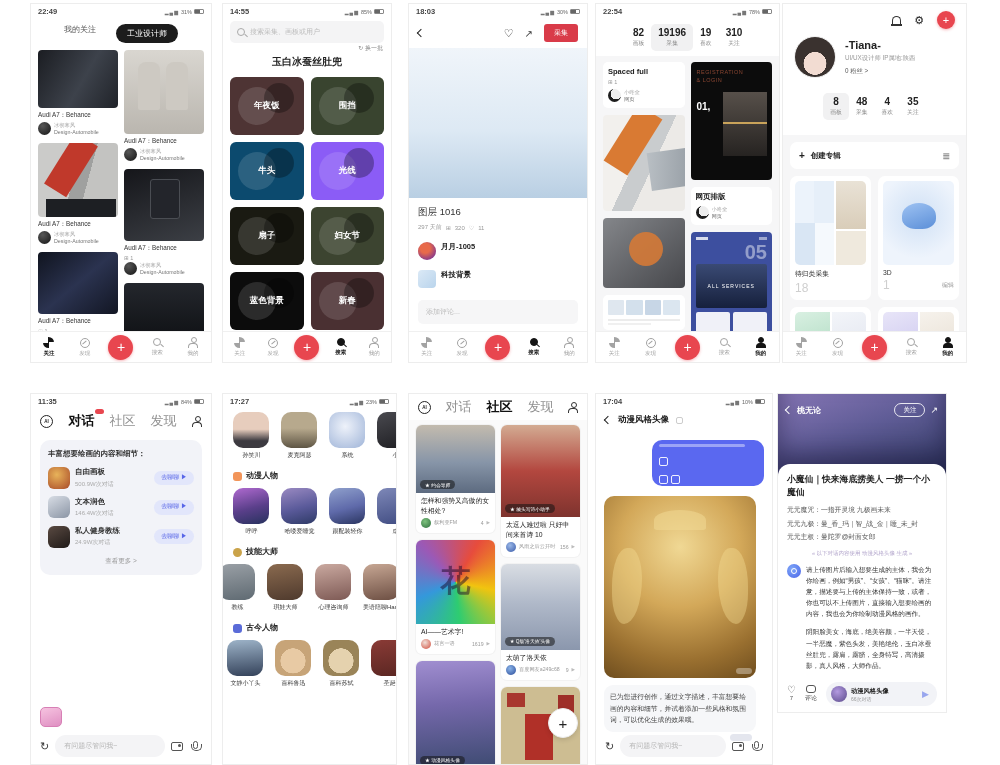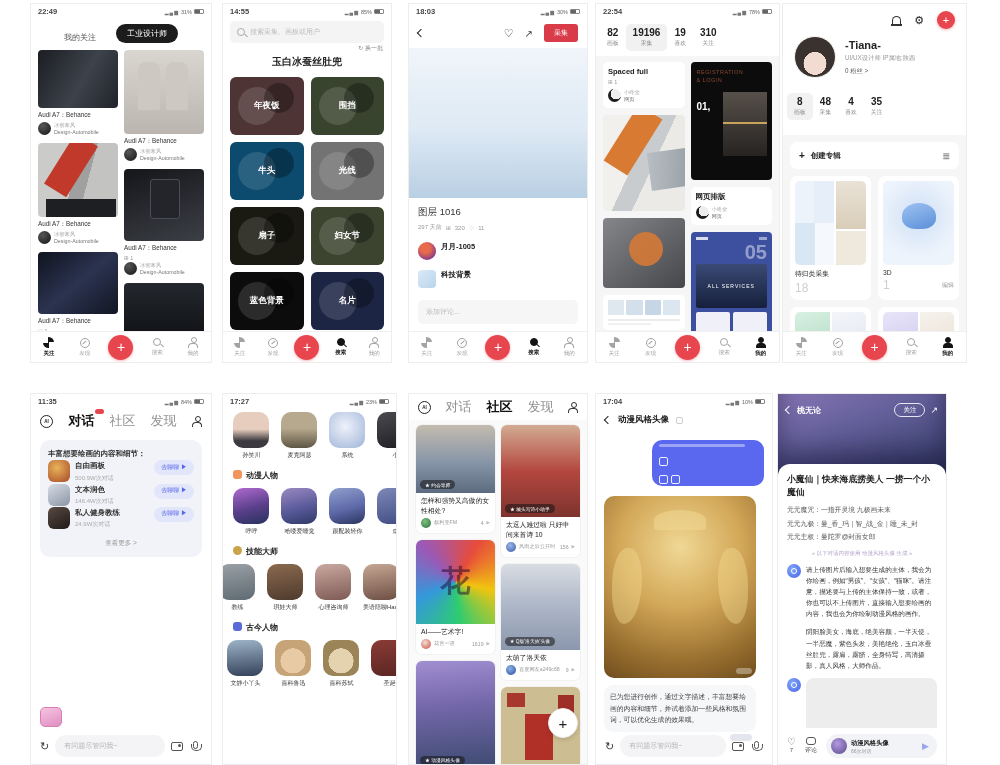--- a/index.html
+++ b/index.html
@@ -31,39 +31,39 @@
 .avd{background:radial-gradient(circle at 35% 30%,#575757,#141414)}
 .avc{background:radial-gradient(circle at 62% 38%,#ededed 46%,#1d1d1d 47%)}
 .ms{display:flex;gap:6px;padding:0 7px;align-items:flex-start}
 .col{flex:1;display:flex;flex-direction:column;gap:7px;min-width:0}
 .cimg{width:100%;border-radius:4px;position:relative;overflow:hidden}
 .cimg i,.card4 i{display:block}
 .ct{font-size:6.3px;color:#333;margin:3px 0 2px}
 .cu{font-size:5.3px;color:#a8a8a8;line-height:1.3;white-space:nowrap;overflow:hidden}
 .cu.b{color:#777}
 .cm{font-size:5.5px;color:#999;margin:1px 0}
-.seg{display:flex;justify-content:center;align-items:flex-end;gap:20px;padding:6px 0 7px}
+.seg{display:flex;justify-content:center;align-items:flex-start;gap:20px;padding:6px 0 7px}
 .segt{font-size:8px;color:#555}
 .segp{background:#1c1c1c;color:#fff;border-radius:12px;padding:4px 11px;font-size:8px}
 .srch{margin:3px 7px;height:22px;background:#f4f4f5;border-radius:5px;display:flex;align-items:center;gap:5px;padding:0 7px;color:#bbb;font-size:7px}
 .h2{position:relative;text-align:center;font-size:10px;font-weight:bold;padding:9px 0 6px}
 .rfr{position:absolute;right:8px;top:12px;font-size:6px;color:#888;font-weight:normal}
 .tiles{display:grid;grid-template-columns:1fr 1fr;gap:7px;padding:2px 7px}
 .tile{height:58px;border-radius:6px;position:relative;display:flex;align-items:center;justify-content:center;color:#fff;font-weight:bold;font-size:8.5px;overflow:hidden}
 .tile::before{content:"";position:absolute;width:38px;height:38px;border-radius:50%;left:8px;top:10px;background:rgba(255,255,255,.13)}
 .tile::after{content:"";position:absolute;width:30px;height:30px;border-radius:50%;right:10px;top:6px;background:rgba(0,0,0,.3)}
 .tile span{position:relative;z-index:1}
 .nav3{display:flex;align-items:center;gap:11px;padding:6px 9px}
 .collect{background:#d93b49;color:#fff;border:none;border-radius:3px;font-size:7px;padding:4px 10px;font-family:inherit}
 .hero3{height:150px;background:linear-gradient(180deg,#f0f5fa,#dde9f4 55%,#b9cfe3)}
 .pt3{font-size:9.5px;color:#333;padding:8px 9px 4px}
 .m3{display:flex;align-items:center;gap:4px;padding:0 9px;font-size:6px;color:#999}
 .u3{display:flex;gap:5px;padding:10px 9px 0}
 .cmt{margin:12px 9px 0;height:24px;background:#f6f6f7;border-radius:5px;display:flex;align-items:center;padding:0 8px;color:#bbb;font-size:7px}
-.st4{display:flex;justify-content:flex-start;padding:6px 4px 5px}
+.st4{display:flex;justify-content:center;padding:6px 4px 5px}
 .st4 .c{text-align:center;padding:3px 7px;border-radius:5px}
 .st4 .c.on{background:#f1f1f2}
 .st4 .n{font-size:10px;font-weight:bold}
 .st4 .l{font-size:5.8px;color:#888;margin-top:1px}
 .bg4{position:absolute;top:52px;bottom:0;left:0;right:0;background:#f6f6f7;overflow:hidden;padding-top:6px}
 .card4{background:#fff;border-radius:5px;padding:5px}
 .ti5{display:flex;justify-content:flex-end;align-items:center;gap:13px;padding:7px 11px 4px}
 .bell{width:9px;height:9px;border:1.2px solid #333;border-bottom:none;border-radius:5px 5px 0 0;position:relative}
 .bell::after{content:"";position:absolute;left:-2px;bottom:-1px;width:11px;height:1.2px;background:#333}
 .pr5{display:flex;gap:9px;padding:3px 11px 9px;align-items:center}
@@ -77,41 +77,41 @@
 .ed{font-size:6px;color:#999}
 .hd6{display:flex;align-items:center;padding:4px 9px;gap:8px}
 .logo6{width:13px;height:13px;border:1.3px solid #222;border-radius:50%;display:flex;align-items:center;justify-content:center;font-size:4.5px;font-weight:bold;color:#222;flex:none}
 .t6w{flex:1;display:flex;justify-content:center;gap:15px;font-size:13px;color:#909090}
 .t6{position:relative}
 .t6.on{color:#111;font-weight:bold}
 .bdg{position:absolute;top:-3px;right:-9px;width:9px;height:5px;background:#e8464f;border-radius:3px}
 .gc{margin:6px 9px 0;background:#f2f3f8;border-radius:10px;padding:8px;font-size:7.2px;line-height:1.65;color:#333;position:relative}
 .gc b{display:block}
 .fade{position:absolute;right:6px;bottom:4px;width:22px;height:7px;background:#e4e6ee;border-radius:4px}
-.sgr{display:flex;align-items:flex-start;gap:5px;}
+.sgr{display:flex;align-items:center;gap:5px;margin-top:6px}
 .sgi{width:22px;height:22px;border-radius:6px;flex:none}
 .sgn{font-size:7.5px;font-weight:bold}
 .sgc{font-size:6px;color:#aaa;margin-top:1px}
 .chip{margin-left:auto;background:#e2e6fb;color:#5866e8;font-size:6px;padding:2.5px 7px;border-radius:8px;flex:none}
 .more6{text-align:center;color:#999;font-size:6.5px;margin-top:8px}
 .inrow{position:absolute;bottom:7px;left:0;right:0;display:flex;align-items:center;gap:6px;padding:0 9px;z-index:4}
 .ipill{flex:1;height:22px;background:#f4f4f6;border-radius:11px;display:flex;align-items:center;padding:0 9px;color:#b5b5b5;font-size:7px}
 .rfsh{font-size:11px;color:#333;line-height:1}
 .icimg{width:12px;height:9px;border:1.2px solid #555;border-radius:2px;position:relative;flex:none}
 .icimg::after{content:"";position:absolute;right:1px;top:1px;width:3px;height:3px;border-radius:50%;background:#555}
 .icmic{width:5px;height:8px;border:1.2px solid #555;border-radius:2.5px;position:relative;margin:0 4px 3px;flex:none}
 .icmic::after{content:"";position:absolute;left:-3.2px;top:2.5px;width:9px;height:6px;border:1.2px solid #555;border-top:none;border-radius:0 0 5px 5px}
 .stk{position:absolute;left:9px;bottom:37px;width:22px;height:20px;background:linear-gradient(160deg,#f6c3e0,#df8fc2);border:1px solid #d77fb5;border-radius:5px}
 .hd7{position:relative;text-align:center;font-size:9.5px;font-weight:bold;padding:8px 0 5px}
 .hd7 .chev{position:absolute;left:10px;top:11px}
 .r7{display:flex;gap:11px;padding:4px 0 0 10px;overflow:hidden}
 .it7{width:37px;flex:none;text-align:center}
 .av7{width:36px;height:36px;border-radius:10px}
 .lb7{font-size:6px;color:#333;margin-top:3px;white-space:nowrap;overflow:hidden}
-.sec7{display:flex;align-items:flex-start;gap:4px;font-size:8px;font-weight:bold;padding:10px 10px 3px}
+.sec7{display:flex;align-items:flex-end;gap:4px;font-size:8px;font-weight:bold;padding:10px 10px 3px}
 .si7{width:9px;height:9px;border-radius:3px;flex:none}
 .c8{background:#fff;border-radius:6px;overflow:hidden;box-shadow:0 0 0 1px #f2f2f2}
 .i8{position:relative}
 .bdg8{position:absolute;left:4px;bottom:4px;background:rgba(20,20,20,.55);color:#fff;font-size:4.8px;padding:1.5px 5px;border-radius:7px;white-space:nowrap;z-index:1}
 .t8{font-size:6.8px;color:#222;line-height:1.45;padding:3px 5px 2px}
 .u8{display:flex;align-items:center;gap:3px;padding:0 5px 5px;font-size:5.2px;color:#9a9a9a}
 .u8 .nm{flex:1;overflow:hidden;white-space:nowrap;text-overflow:ellipsis}
 .u8 .uav{width:10px;height:10px}
 .arw{font-size:4.5px;color:#bbb}
 .fab8{position:absolute;right:9px;bottom:26px;width:30px;height:30px;border-radius:50%;background:#fff;border:1px solid #ececec;box-shadow:0 2px 5px rgba(0,0,0,.12);display:flex;align-items:center;justify-content:center;font-size:15px;color:#222;z-index:4}
@@ -277,31 +277,34 @@
   <div class="tiles">
     <div class="tile" style="background:#4e3434">
           <span>年夜饭</span>
         </div>
     <div class="tile" style="background:#39442f">
           <span>围挡</span>
         </div>
     <div class="tile" style="background:#0c4a6e">
           <span>牛头</span>
         </div>
-    <div class="tile" style="background:#737373">
+    <div class="tile" style="background:#8b5cf6">
           <span>光线</span>
         </div>
     <div class="tile" style="background:#1a1a12">
           <span>扇子</span>
         </div>
     <div class="tile" style="background:#3c4430">
           <span>妇女节</span>
         </div>
     <div class="tile" style="background:#0c0c0c">
           <span>蓝色背景</span>
+        </div>
+    <div class="tile" style="background:#4a3032">
+          <span>新春</span>
         </div>
     <div class="tile" style="background:#1c2544">
           <span>名片</span>
         </div>
     <div class="tile" style="background:#2f3c2c">
           <span>古风</span>
         </div>
 
   </div>
   <div class="tabbar">
@@ -867,21 +870,21 @@
   <div class="inrow">
     <span class="rfsh">↻</span>
     <div class="ipill">
           <span>有问题尽管问我~</span>
         </div>
     <span class="icimg"></span>
     <span class="icmic"></span>
   </div>
 </div>
 
-<div class="phone" style="left:777px;top:393px;width:170px;height:372px">
+<div class="phone" style="left:777px;top:393px;width:170px;height:320px">
   <div class="hero10">
     <div class="hd10">
       <span class="chev"></span>
       <span class="nm">桃无论</span>
       <span class="fpill">关注</span>
       <span class="shr">↗</span>
     </div>
   </div>
   <div class="card10">
     <div class="tt10">小魔仙｜快来海底捞美人 一捞一个小魔仙</div>

